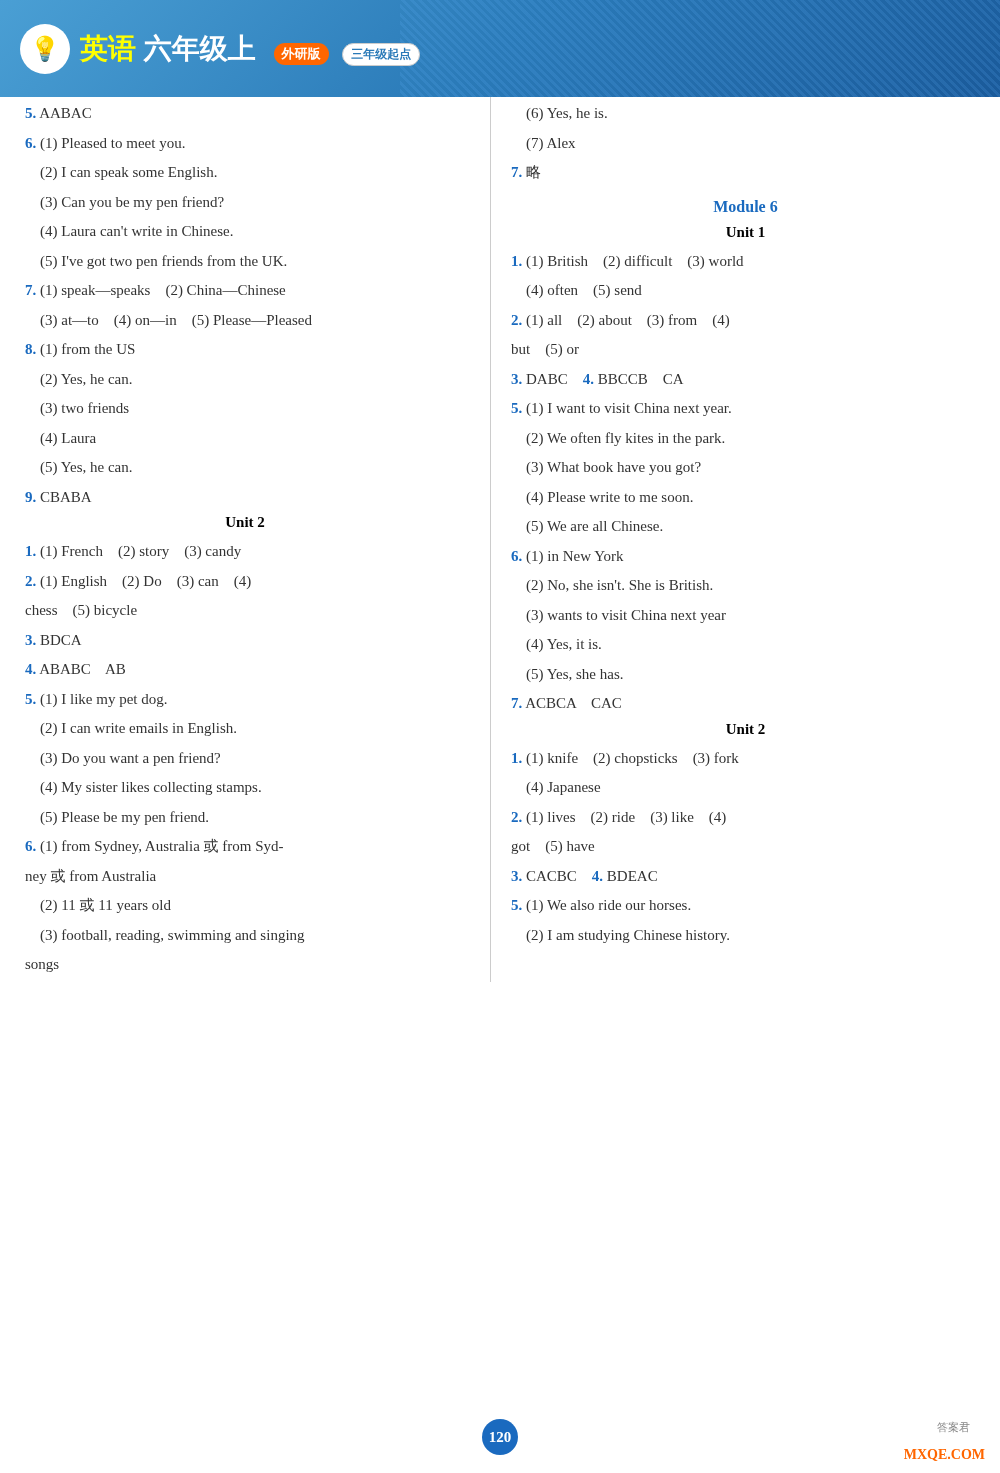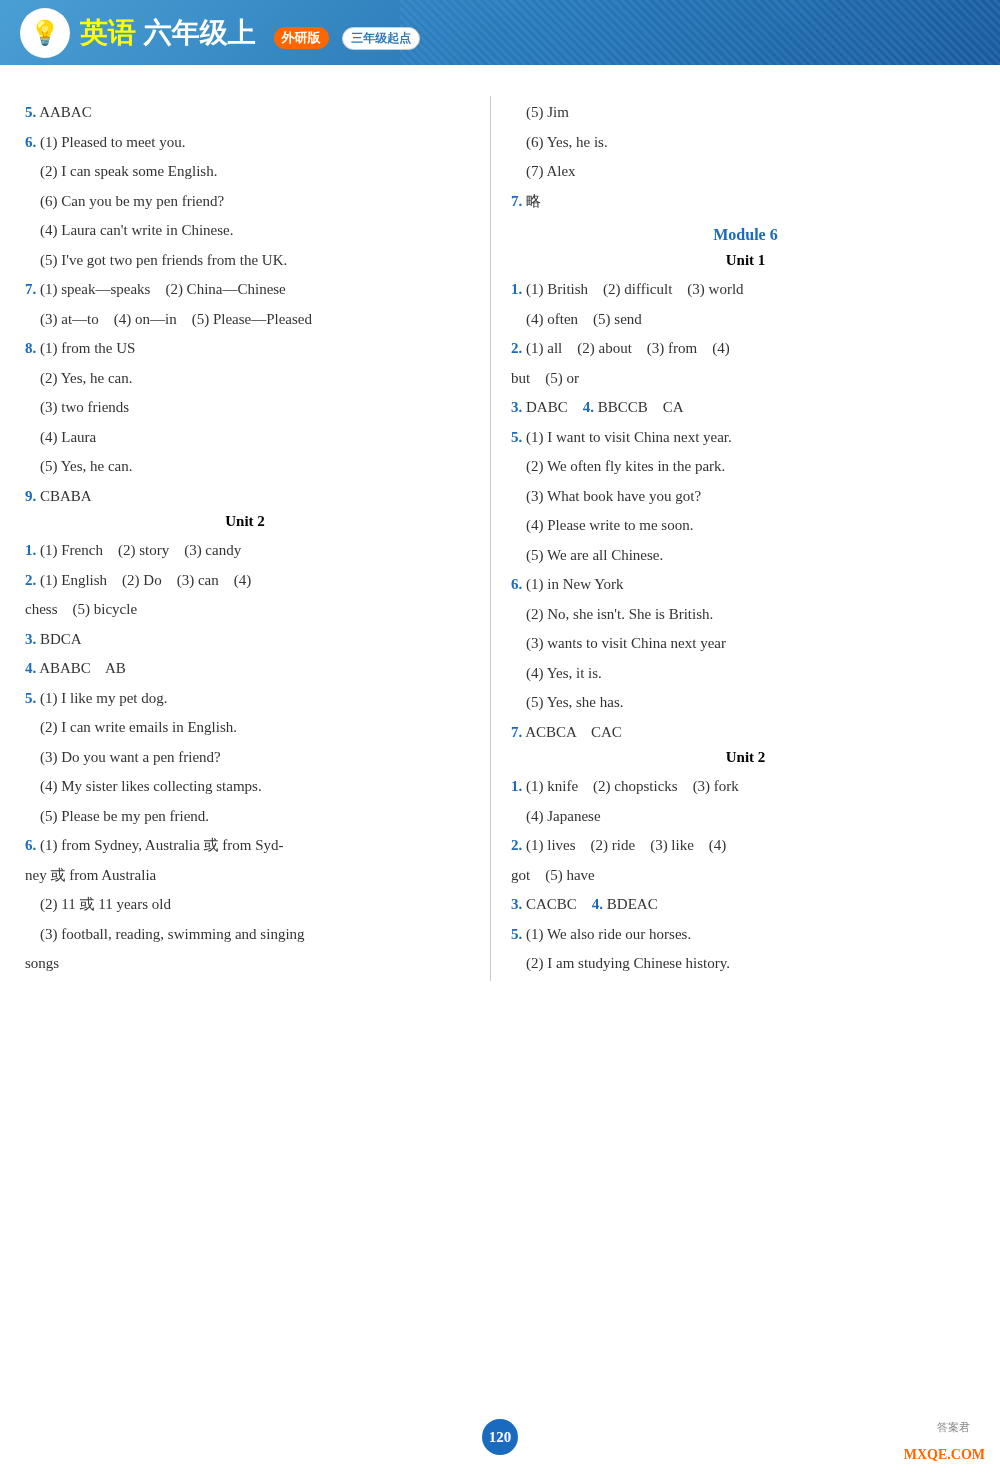--- a/index.html
+++ b/index.html
@@ -8,21 +8,21 @@
       min-height: 1473px;
       font-family: "SimSun", "宋体", serif;
       font-size: 15px;
       background: #fff;
       position: relative;
     }
 
     
     .header {
       background: linear-gradient(135deg, #4a9fd4 0%, #2a7ab8 50%, #1a5a9a 100%);
-      height: 65px;
+      height: 97px;
       display: flex;
       align-items: center;
       padding: 0 20px;
       position: relative;
       overflow: hidden;
     }
     .header::after {
       content: '';
       position: absolute;
       right: 0; top: 0;
@@ -82,21 +82,21 @@
       padding: 2px 8px;
       font-size: 12px;
       margin-left: 6px;
       font-family: "SimHei", sans-serif;
       border: 1px solid #ccc;
     }
 
     
     .content {
       display: flex;
-      padding: 31px 0;
+      padding: 0 0;
     }
     .col-left {
       width: 490px;
       padding: 0 25px;
     }
     .col-right {
       width: 510px;
       padding: 0 20px;
       border-left: 1px solid #ccc;
     }
@@ -188,21 +188,21 @@
   <div class="col-left">
 
     <div class="item">
       <span class="num">5.</span> AABAC
     </div>
 
     <div class="item">
       <span class="num">6.</span> (1) Pleased to meet you.
     </div>
     <div class="item"> (2) I can speak some English.</div>
-    <div class="item"> (6) Can you be my pen friend?</div>
+    <div class="item"> (3) Can you be my pen friend?</div>
     <div class="item"> (4) Laura can't write in Chinese.</div>
     <div class="item"> (5) I've got two pen friends from the UK.</div>
 
     <div class="item">
       <span class="num">7.</span> (1) speak—speaks   (2) China—Chinese
     </div>
     <div class="item"> (3) at—to   (4) on—in   (5) Please—Pleased</div>
 
     <div class="item">
       <span class="num">8.</span> (1) from the US
@@ -248,21 +248,20 @@
     </div>
     <div class="item">ney 或 from Australia</div>
     <div class="item"> (2) 11 或 11 years old</div>
     <div class="item"> (3) football, reading, swimming and singing</div>
     <div class="item">songs</div>
 
   </div>
 
   <div class="col-right">
 
-    <div class="item"> (5) Jim</div>
     <div class="item"> (6) Yes, he is.</div>
     <div class="item"> (7) Alex</div>
 
     <div class="item">
       <span class="num">7.</span> 略
     </div>
 
     <div class="module-title">Module 6</div>
 
     <div class="section-title">Unit 1</div>

